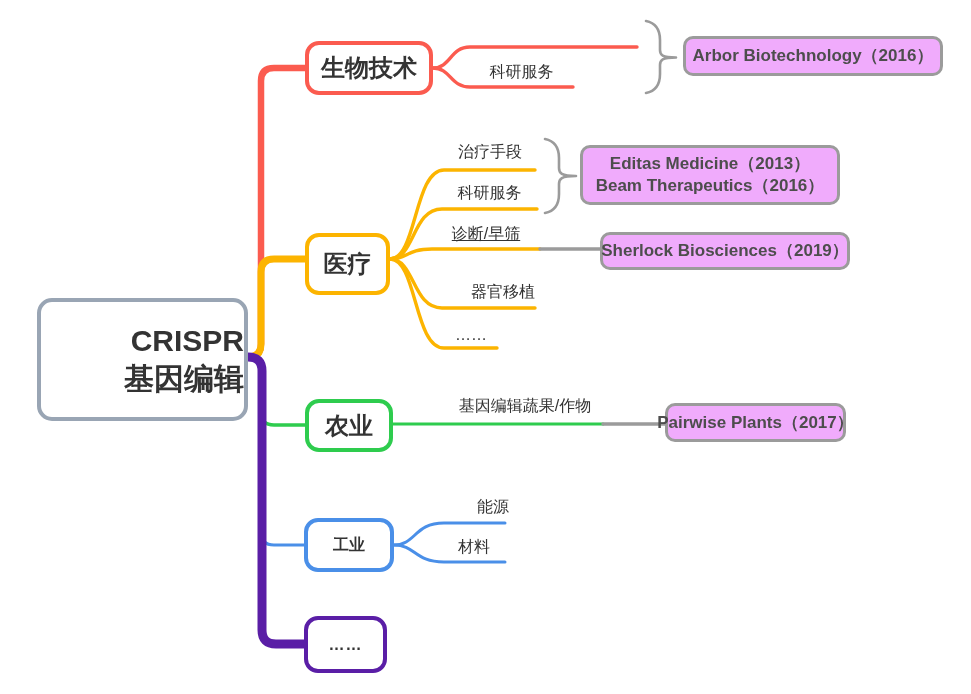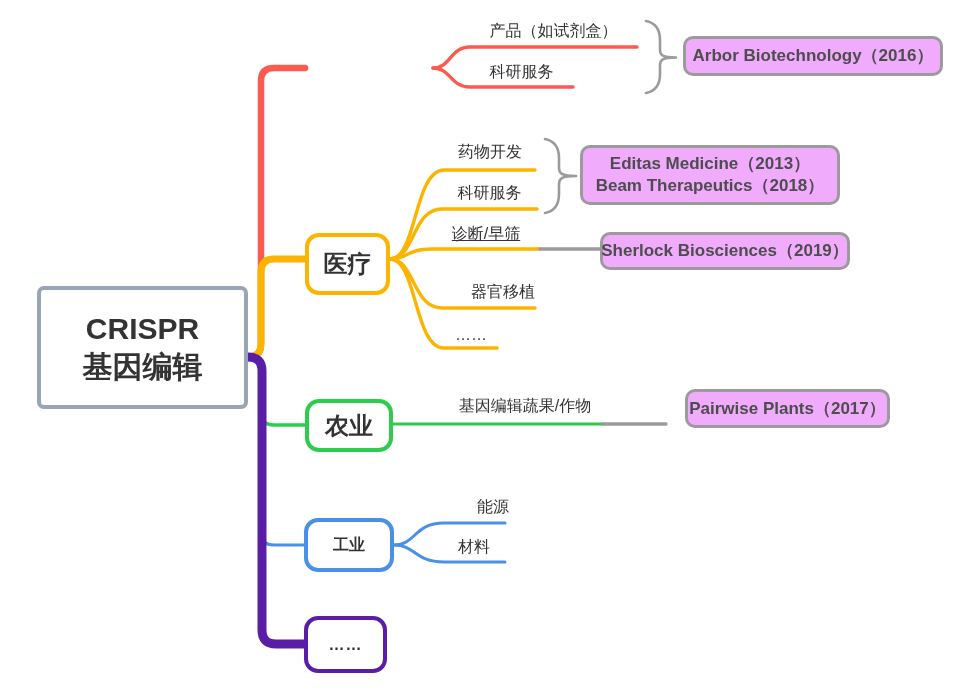--- a/index.html
+++ b/index.html
@@ -20,41 +20,41 @@
   .sub-blue{stroke:var(--blue);stroke-width:3px;}
   .wire-gray{stroke:var(--gray);stroke-width:3.5px;}
   .brace{stroke:var(--gray);stroke-width:2.6px;}
 
   .abs{position:absolute;box-sizing:border-box;}
   .node{
     z-index:2;background:#fff;display:flex;align-items:center;justify-content:center;
     border-radius:14px;font-weight:bold;color:#333;
   }
   .root-node{
-    left:37px;top:286px;width:211px;height:123px;border:4px solid var(--rootborder);
-    flex-direction:column;font-size:30px;line-height:38px;border-radius:7px;
+    left:37px;top:298px;width:211px;height:123px;border:4px solid var(--rootborder);
+    flex-direction:column;font-size:30px;line-height:38px;border-radius:15px;align-items:flex-end;
   }
   .node-biotech{left:305px;top:41px;width:128px;height:54px;border:4px solid var(--red);font-size:24px;}
   .node-medical{left:305px;top:233px;width:85px;height:62px;border:4px solid var(--yellow);font-size:24px;}
   .node-agri{left:305px;top:399px;width:88px;height:53px;border:4px solid var(--green);font-size:24px;}
   .node-industry{left:304px;top:518px;width:90px;height:54px;border:4px solid var(--blue);font-size:16px;}
   .node-more{left:304px;top:616px;width:83px;height:57px;border:4px solid var(--purple);font-size:16px;letter-spacing:1px;}
 
   .subtopic{
     z-index:2;font-size:16px;color:#333;text-align:center;white-space:nowrap;line-height:20px;
   }
   .company{
     z-index:2;background:#f0abfc;border:3px solid var(--gray);border-radius:10px;
     display:flex;flex-direction:column;align-items:center;justify-content:center;
     font-weight:bold;font-size:17px;color:#4d4d4d;line-height:22px;text-align:center;white-space:nowrap;
   }
   .box-arbor{left:683px;top:36px;width:260px;height:40px;}
   .box-editas{left:580px;top:145px;width:260px;height:60px;}
   .box-sherlock{left:600px;top:232px;width:250px;height:38px;}
-  .box-pairwise{left:665px;top:389px;width:205px;height:39px;margin-left:20px;}
+  .box-pairwise{left:665px;top:403px;width:181px;height:39px;}
 </style>
 </head>
 <body>
 
 <div id="stage">
 
   <svg id="wires" width="971" height="694" viewBox="0 0 971 694">
 
     <path class="trunk-red" d="M248,357 Q261,357 261,344 L261,81 Q261,68 274,68 L305,68"></path>
     <path class="trunk-yellow" d="M248,357 Q261,357 261,344 L261,272 Q261,259 274,259 L305,259"></path>
@@ -80,53 +80,55 @@
     <path class="brace" d="M545,139 C555,141 559,148 559,158 L559,168 C559,173 561,176 576,176 C561,176 559,179 559,184 L559,194 C559,204 555,211 545,213"></path>
     <path class="wire-gray" d="M540,249 L601,249"></path>
     <path class="wire-gray" d="M603,424 L666,424"></path>
   </svg>
 
   <div class="abs node root-node">
     <span>CRISPR</span>
     <span>基因编辑</span>
   </div>
 
+  <div class="abs node node-biotech">
+      <span>生物技术</span>
+    </div>
   <div class="abs node node-medical">
       <span>医疗</span>
     </div>
   <div class="abs node node-agri">
       <span>农业</span>
     </div>
   <div class="abs node node-industry">
       <span>工业</span>
     </div>
   <div class="abs node node-more">
       <span>……</span>
     </div>
 
-  <div class="abs subtopic" style="left:470px;top:21px;width:167px;">产品（如试剂盒）</div>
   <div class="abs subtopic" style="left:470px;top:62px;width:103px;">科研服务</div>
 
-  <div class="abs subtopic" style="left:444px;top:142px;width:92px;">药物开发</div>
+  <div class="abs subtopic" style="left:444px;top:142px;width:92px;">治疗手段</div>
   <div class="abs subtopic" style="left:442px;top:183px;width:95px;">科研服务</div>
   <div class="abs subtopic" style="left:432px;top:224px;width:108px;text-decoration:underline;">诊断/早筛</div>
   <div class="abs subtopic" style="left:442px;top:282px;width:93px;text-align:right;">器官移植</div>
   <div class="abs subtopic" style="left:444px;top:325px;width:54px;">……</div>
 
   <div class="abs subtopic" style="left:430px;top:396px;width:190px;">基因编辑蔬果/作物</div>
 
   <div class="abs subtopic" style="left:462px;top:497px;width:62px;">能源</div>
   <div class="abs subtopic" style="left:443px;top:537px;width:62px;">材料</div>
 
   <div class="abs company box-arbor">
     <span>Arbor Biotechnology（2016）</span>
   </div>
   <div class="abs company box-editas">
     <span>Editas Medicine（2013）</span>
-    <span>Beam Therapeutics（2018）</span>
+    <span>Beam Therapeutics（2016）</span>
   </div>
   <div class="abs company box-sherlock">
     <span>Sherlock Biosciences（2019）</span>
   </div>
   <div class="abs company box-pairwise">
     <span>Pairwise Plants（2017）</span>
   </div>
 
 </div>
 

